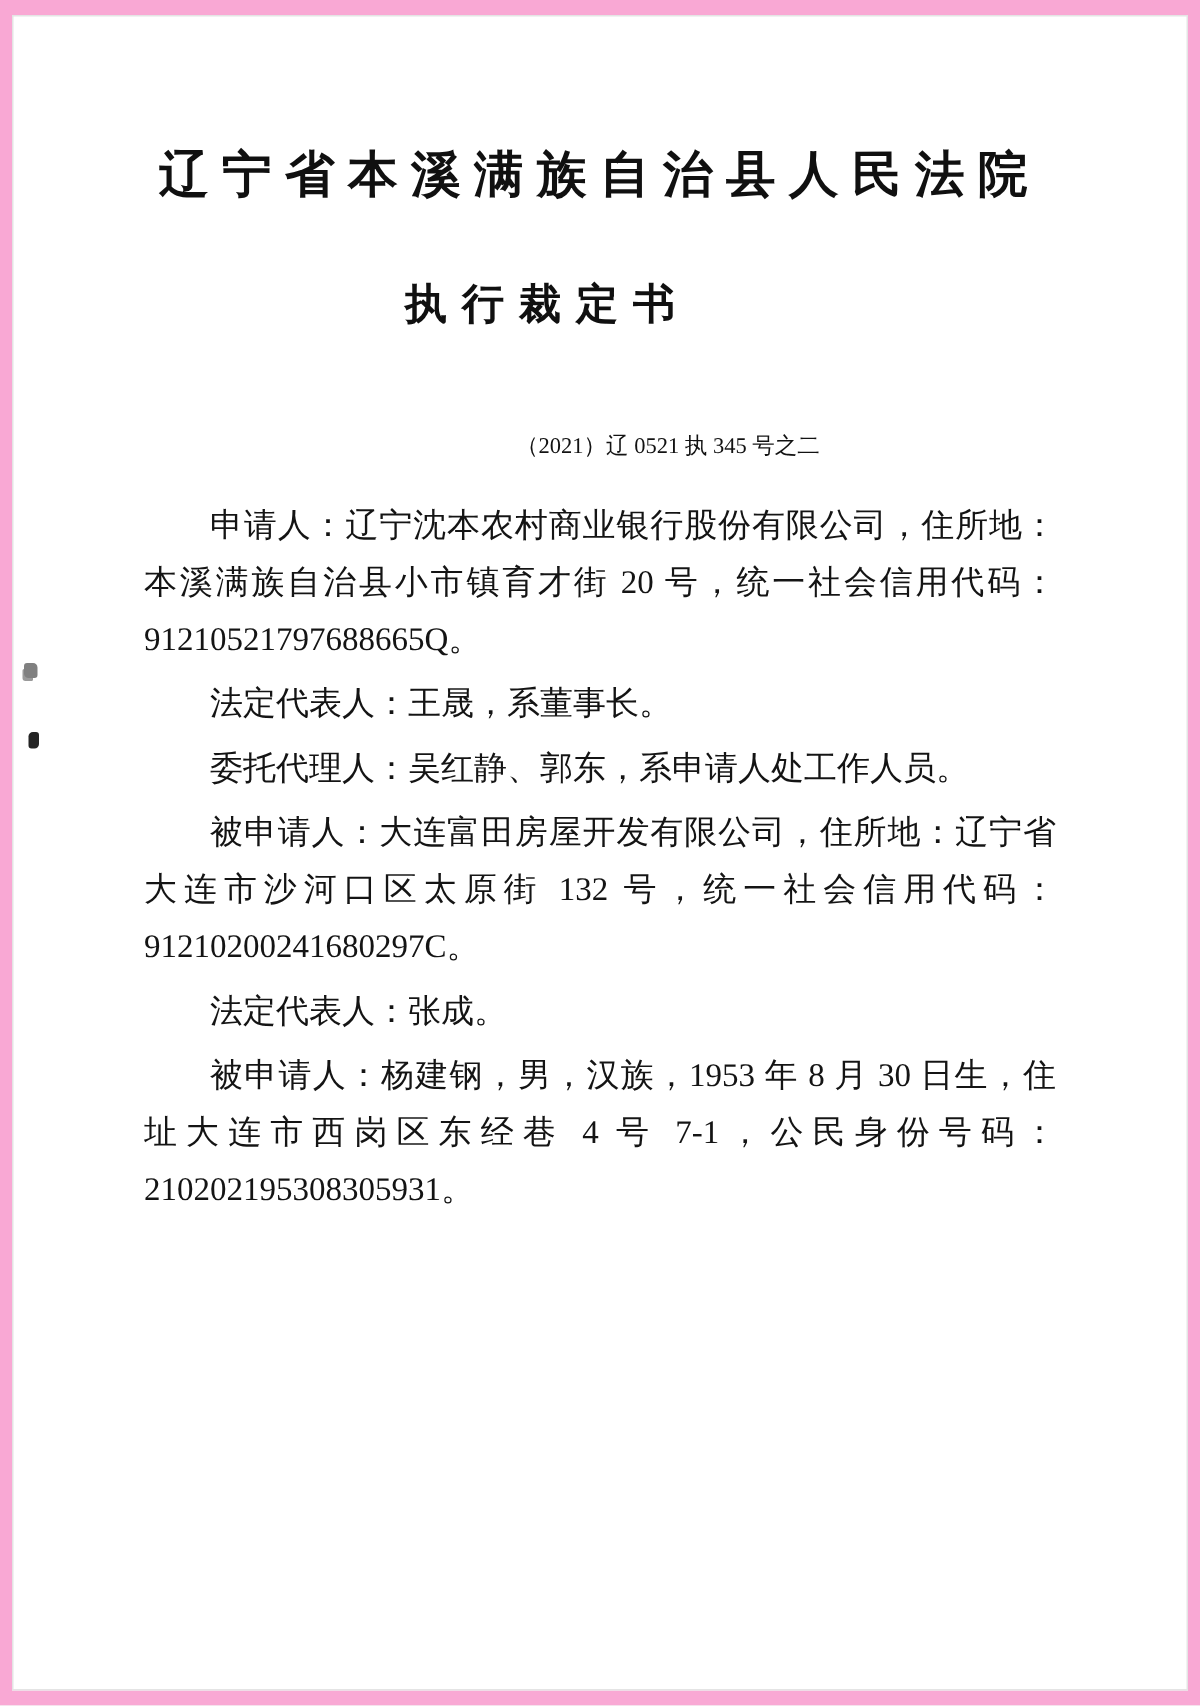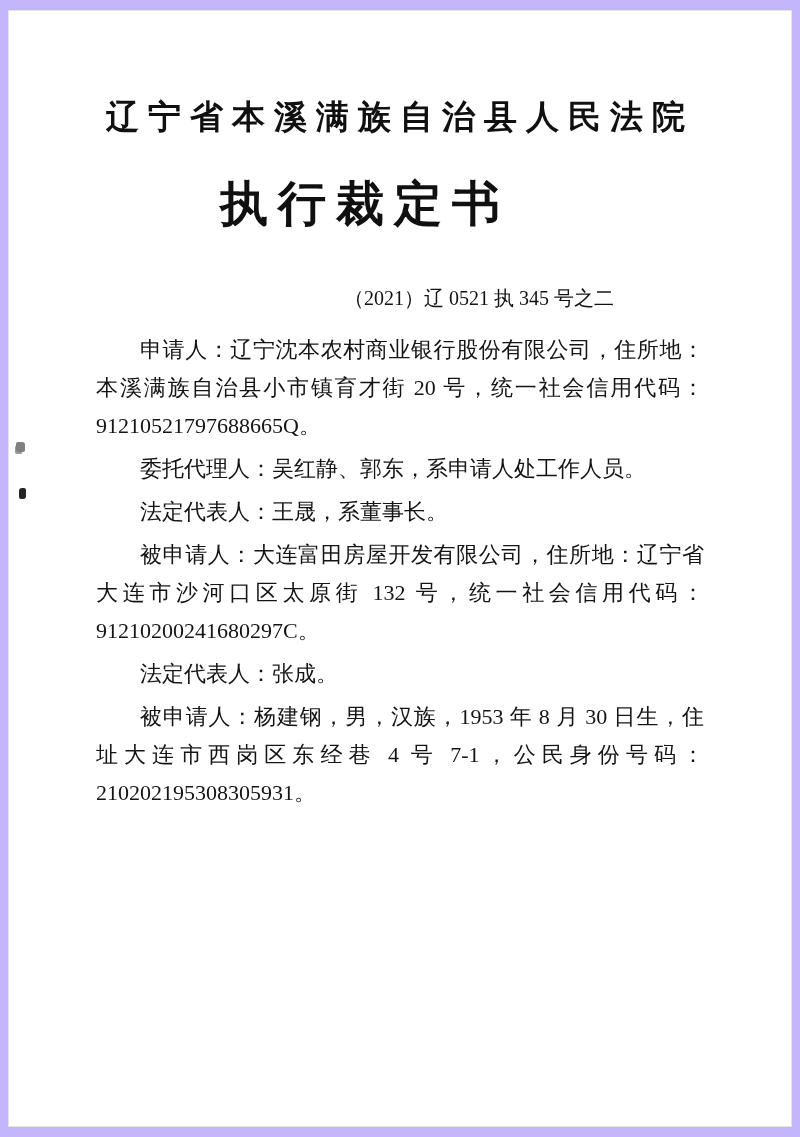--- a/index.html
+++ b/index.html
@@ -8,21 +8,21 @@
     width: 800px;
     height: 1137px;
     overflow: hidden;
     background: #f1f1f1;
     font-family: "Liberation Serif", "DejaVu Serif", serif;
   }
   .stage {
     position: relative;
     width: 800px;
     height: 1137px;
-    background: #c4b5fd;
+    background: #f9a8d4;
   }
   .page {
     position: absolute;
     left: 8px;
     top: 10px;
     width: 784px;
     height: 1117px;
     background: #ffffff;
     border: 1px solid #e4e4e4;
     box-sizing: border-box;
@@ -34,31 +34,31 @@
     font-size: 33px;
     font-weight: bold;
     letter-spacing: 9px;
     line-height: 46px;
     color: #101010;
     white-space: nowrap;
   }
   .doc-title {
     margin: 40px 70px 0 0;
     text-align: center;
-    font-size: 48px;
+    font-size: 28px;
     font-weight: bold;
     letter-spacing: 10px;
     line-height: 48px;
     color: #101010;
     white-space: nowrap;
   }
   .case-no {
     margin: 55px 82px 0 82px;
     padding-left: 253px;
-    font-size: 20px;
+    font-size: 15px;
     line-height: 30px;
     color: #121212;
     white-space: nowrap;
   }
   .body-text {
     margin: 18px 82px 0 82px;
     font-size: 22px;
     line-height: 38px;
     text-align: justify;
     color: #141414;
@@ -99,22 +99,22 @@
   <div class="page">
 
     <h1 class="court-name">辽宁省本溪满族自治县人民法院</h1>
 
     <h2 class="doc-title">执行裁定书</h2>
 
     <div class="case-no">（2021）辽 0521 执 345 号之二</div>
 
     <div class="body-text">
         <p>申请人：辽宁沈本农村商业银行股份有限公司，住所地：本溪满族自治县小市镇育才街 20 号，统一社会信用代码：91210521797688665Q。</p>
+        <p>法定代表人：王晟，系董事长。</p>
         <p>委托代理人：吴红静、郭东，系申请人处工作人员。</p>
-        <p>法定代表人：王晟，系董事长。</p>
         <p>被申请人：大连富田房屋开发有限公司，住所地：辽宁省大连市沙河口区太原街 132 号，统一社会信用代码：91210200241680297C。</p>
         <p>法定代表人：张成。</p>
         <p>被申请人：杨建钢，男，汉族，1953 年 8 月 30 日生，住址大连市西岗区东经巷 4 号 7-1，公民身份号码：210202195308305931。</p>
       </div>
 
     <span class="speck speck-1"></span>
     <span class="speck speck-2"></span>
 
   </div>
 </div>

